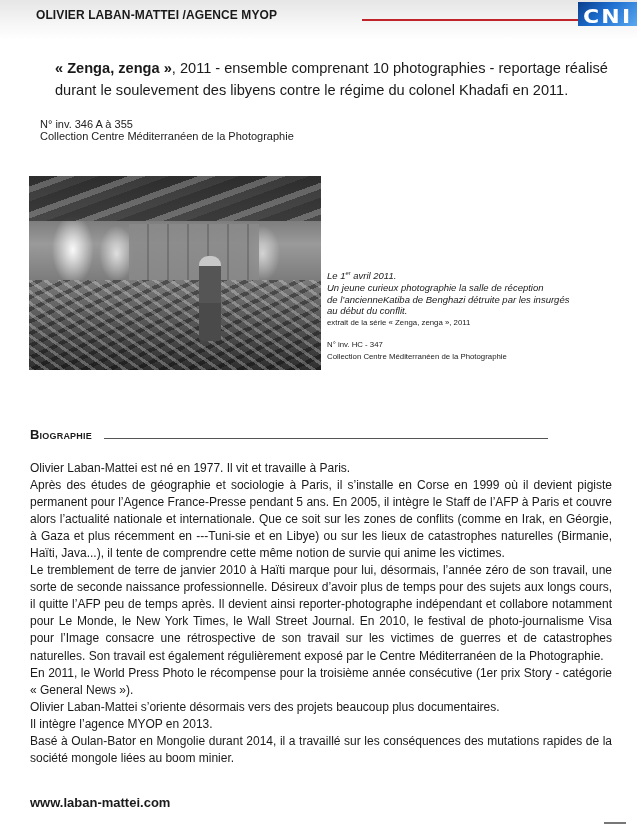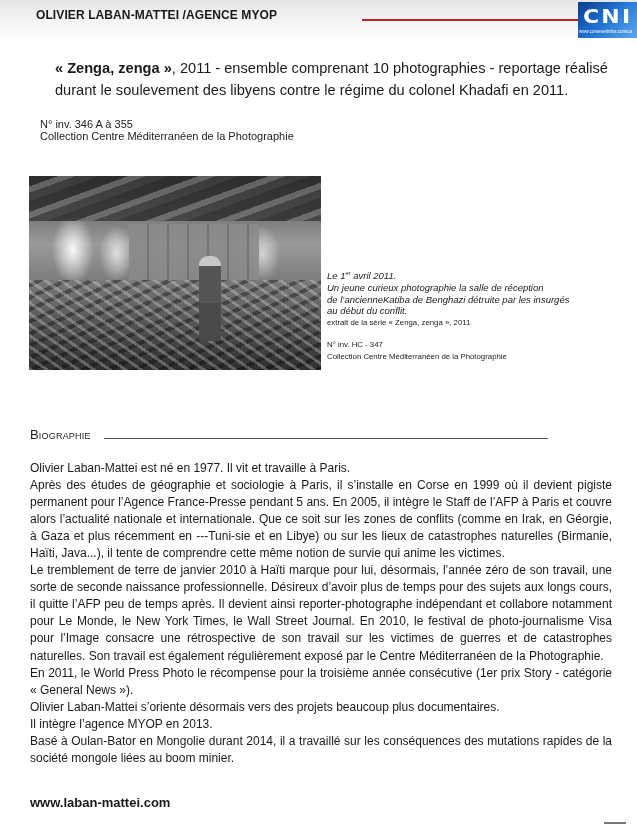--- a/index.html
+++ b/index.html
@@ -15,21 +15,21 @@
   .header-title {
     position: absolute; left: 28px; top: 8px;
     font-size: 12px; font-weight: bold; letter-spacing: 0.1px;
     color: #1a1a1a; white-space: nowrap; margin-left: 8px;
   }
   .header-line {
     position: absolute; left: 362px; top: 19px; width: 216px; height: 2px;
     background: #c0242a;
   }
   .cni-logo {
-    position: absolute; left: 578px; top: 2px; width: 59px; height: 36px;
+    position: absolute; left: 578px; top: 2px; width: 59px; height: 24px;
     background: linear-gradient(135deg, #0a3e8c 0%, #1e6fd0 45%, #5aa8f0 100%);
     overflow: hidden;
   }
   .cni-logo .cni-text {
     position: absolute; left: 5px; top: 2px; font-size: 20px; font-weight: bold;
     color: #ffffff; letter-spacing: 2px; font-family: "DejaVu Sans", sans-serif;
     transform: scaleX(1.1); transform-origin: left;
   }
   .cni-logo .cni-url {
     position: absolute; left: 1px; top: 27px; font-size: 4.5px; color: #ffffff;
@@ -77,21 +77,21 @@
   }
   .caption {
     position: absolute; left: 327px; top: 270px; width: 300px;
     font-size: 9.5px; line-height: 11.8px; color: #1a1a1a;
   }
   .caption .it { font-style: italic; }
   .caption .small { font-size: 7.8px; }
   .caption .gap { height: 10px; }
   .bio-heading {
     position: absolute; left: 30px; top: 427px;
-    font-size: 13px; font-weight: normal; color: #1a1a1a;
+    font-size: 13px; font-weight: bold; color: #1a1a1a;
     font-variant: small-caps; letter-spacing: 0.2px;
   }
   .bio-line {
     position: absolute; left: 104px; top: 438px; width: 444px; height: 1px;
     background: #555;
   }
   .bio-text {
     position: absolute; left: 30px; top: 460px; width: 582px;
     font-size: 12px; line-height: 17.05px; color: #1a1a1a;
     text-align: justify;

